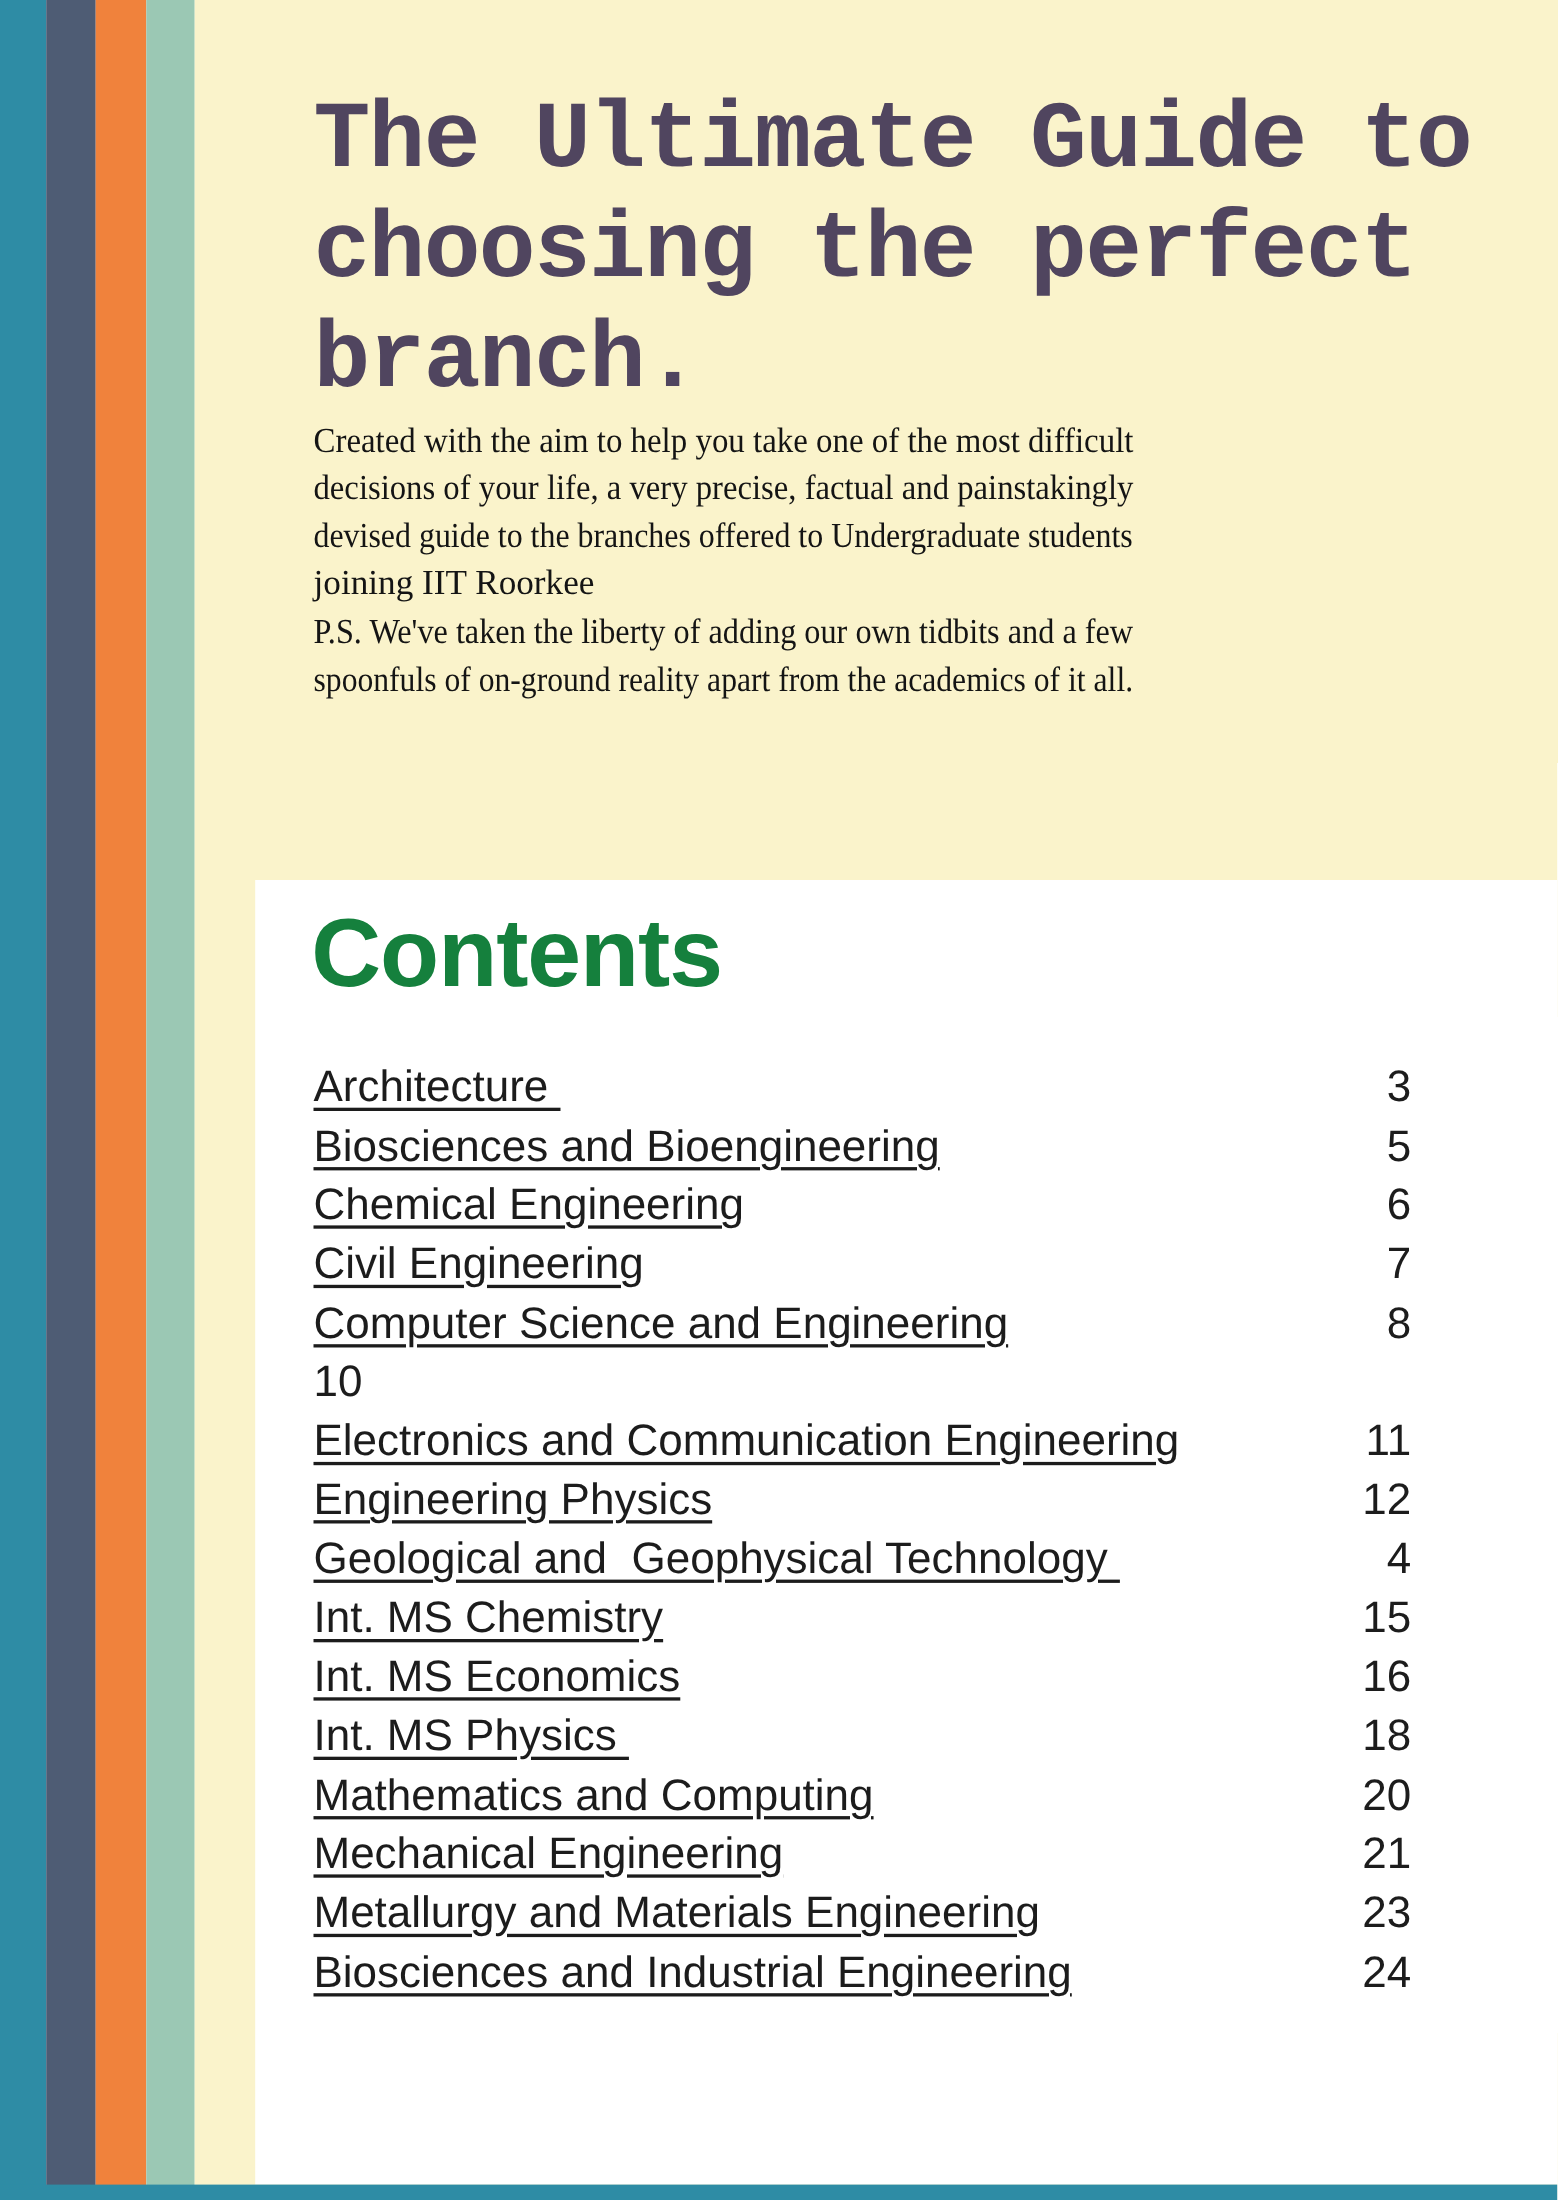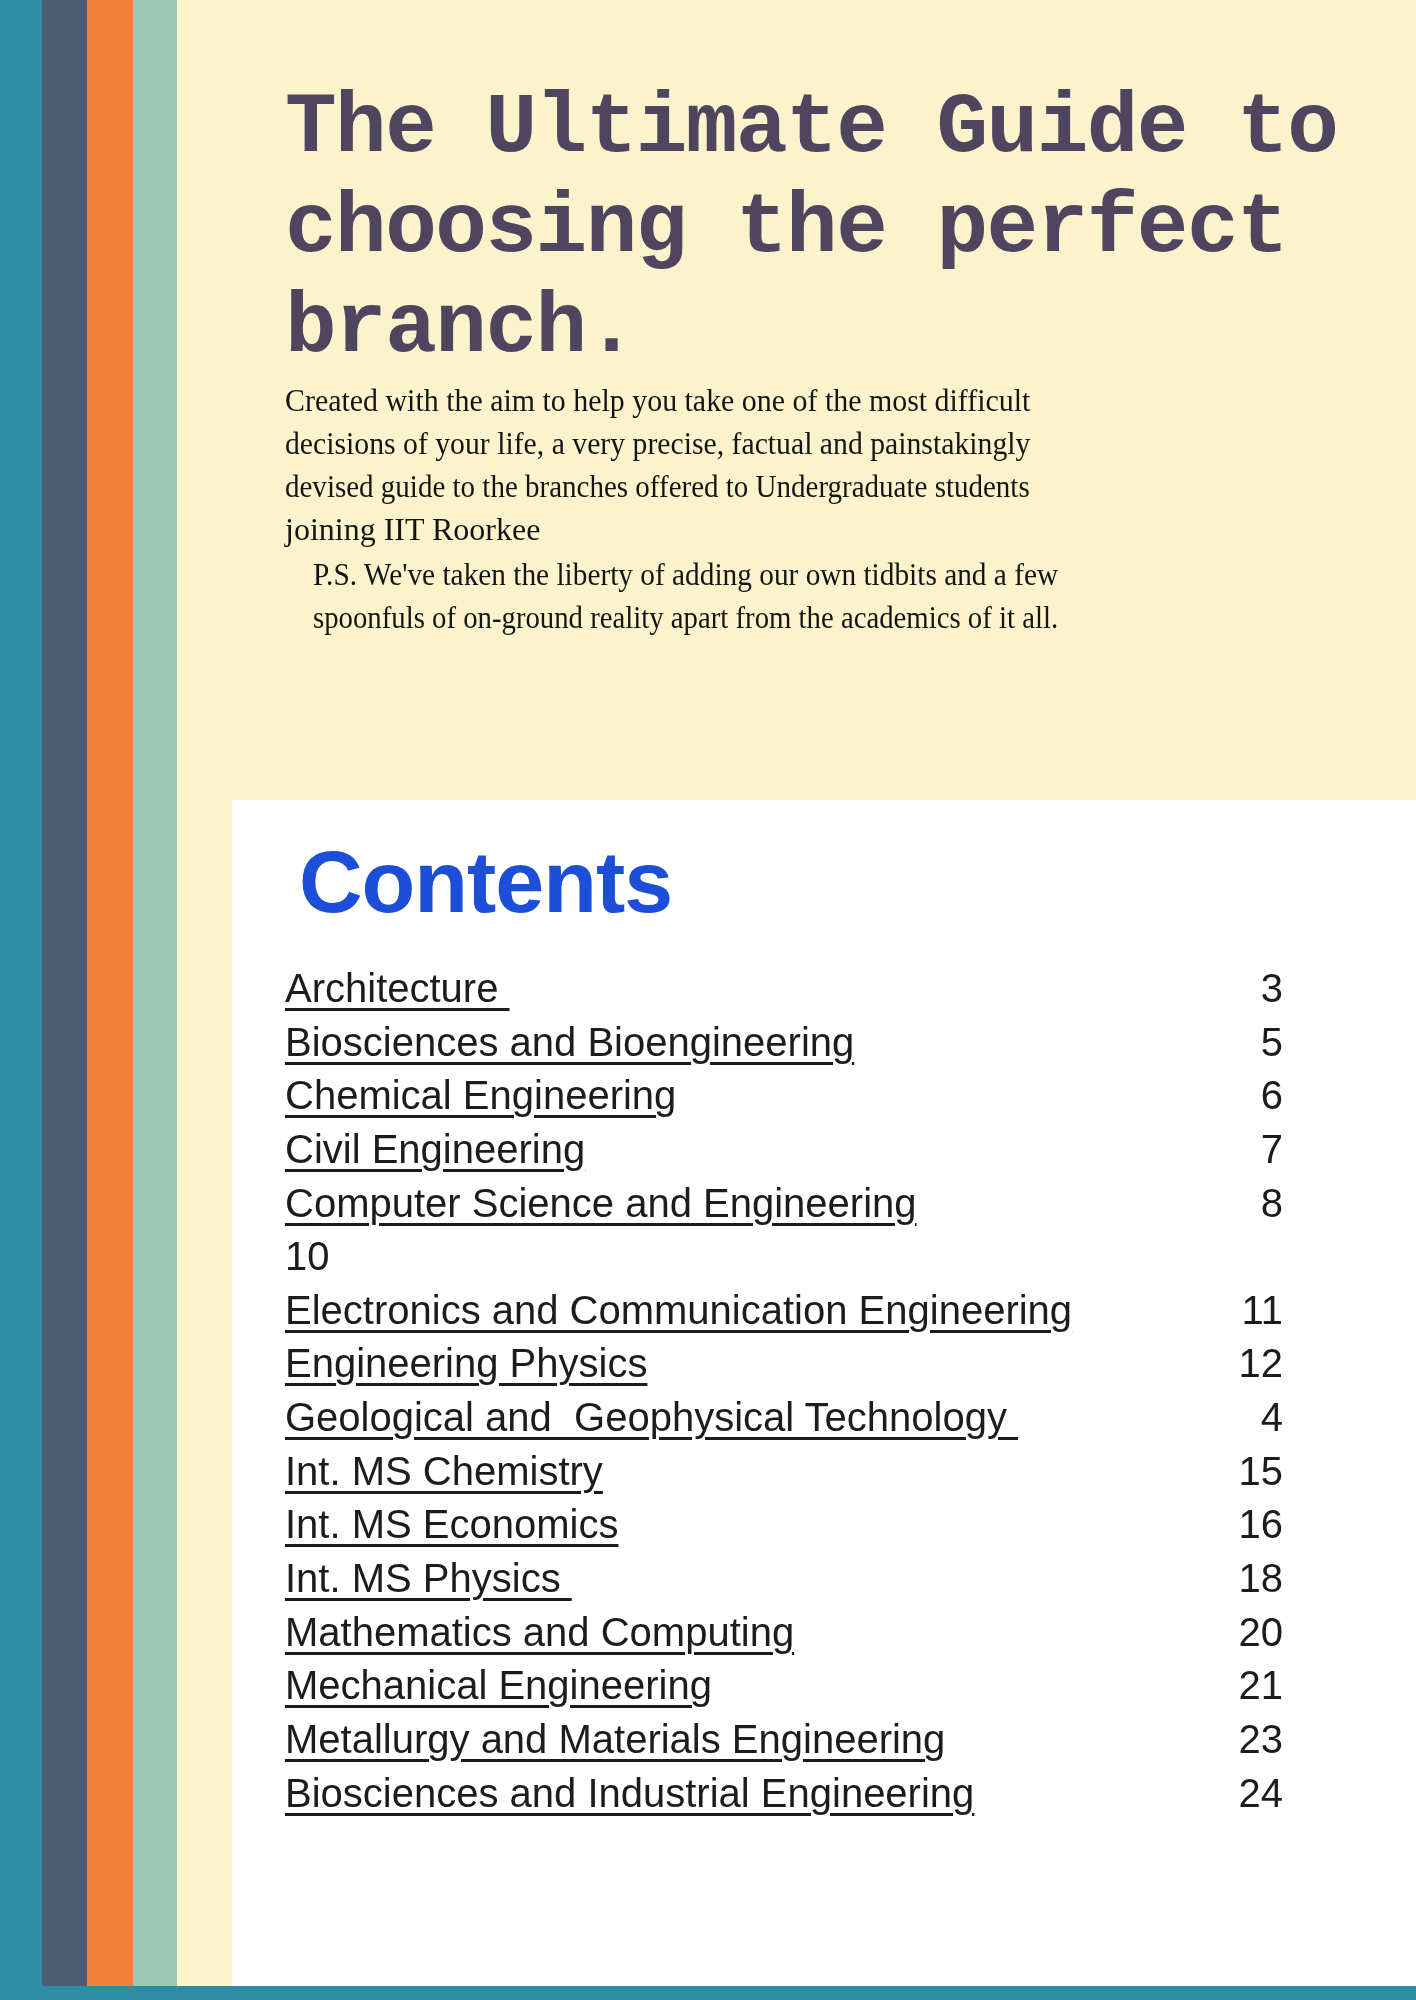--- a/index.html
+++ b/index.html
@@ -28,28 +28,28 @@
     font-family:Liberation Mono, monospace;
   }
   .title-line{display:block;}
 
   .para{
     position:absolute;left:285px;width:745px;
     font-family:"Liberation Serif",serif;
     font-size:32px;line-height:43px;color:#141414;
   }
   .para-intro{top:340px;margin-top:39px;}
-  .para-ps{top:553px;margin-left:28px;}
+  .para-ps{top:553px;}
   .fit-line{display:inline-block;white-space:nowrap;transform-origin:0 50%;}
   .para-line{height:43px;overflow:visible;}
 
   .contents-heading{
-    position:absolute;left:283px;top:822px;margin:16px;
+    position:absolute;left:283px;top:822px;margin:0;
     font-size:88px;line-height:88px;font-weight:700;
-    color:#1d4ed8;letter-spacing:-1px;
+    color:#15803d;letter-spacing:-1px;
   }
 
   .toc{position:absolute;left:285px;top:965px;width:998px;}
   .toc-row{
     display:flex;justify-content:space-between;align-items:flex-start;
     height:53.65px;
     font-size:40px;line-height:46px;font-weight:300;color:#1c1c1c;
   }
   .toc-link{
     white-space:pre;

